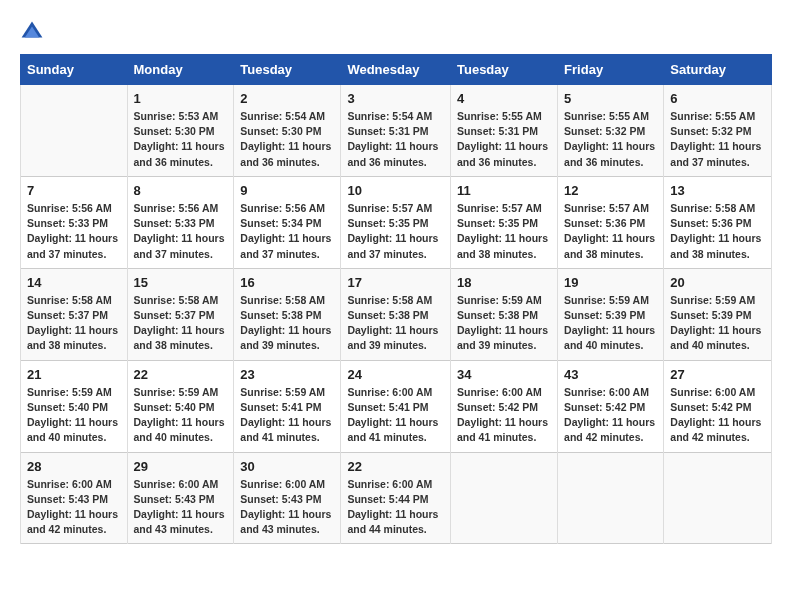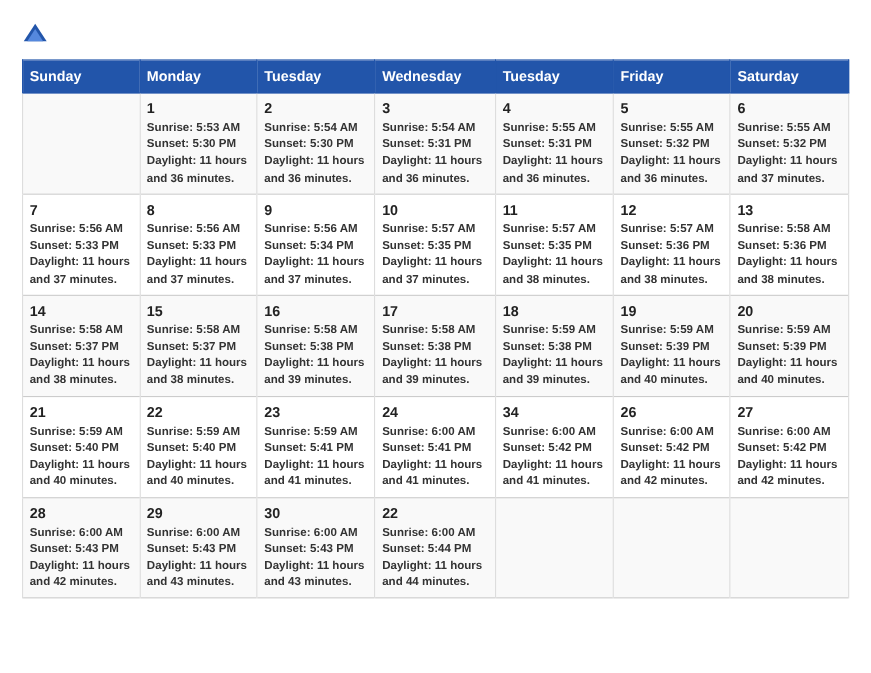--- a/index.html
+++ b/index.html
@@ -293,21 +293,21 @@
 and 41 minutes.</div>
         </td>
         <td>
           <div class="day-number">34</div>
           <div class="day-info" style="white-space: pre-line;">Sunrise: 6:00 AM
 Sunset: 5:42 PM
 Daylight: 11 hours
 and 41 minutes.</div>
         </td>
         <td>
-          <div class="day-number">26</div>
+          <div class="day-number">43</div>
           <div class="day-info" style="white-space: pre-line;">Sunrise: 6:00 AM
 Sunset: 5:42 PM
 Daylight: 11 hours
 and 42 minutes.</div>
         </td>
         <td>
           <div class="day-number">27</div>
           <div class="day-info" style="white-space: pre-line;">Sunrise: 6:00 AM
 Sunset: 5:42 PM
 Daylight: 11 hours

